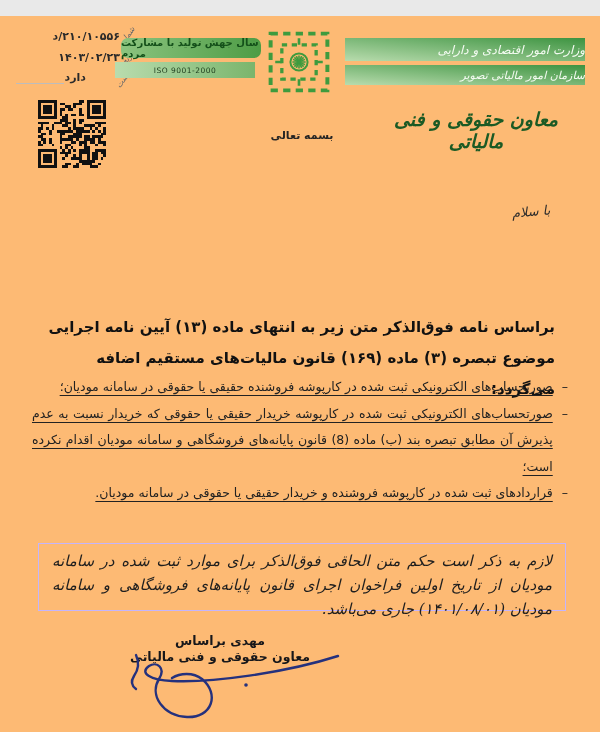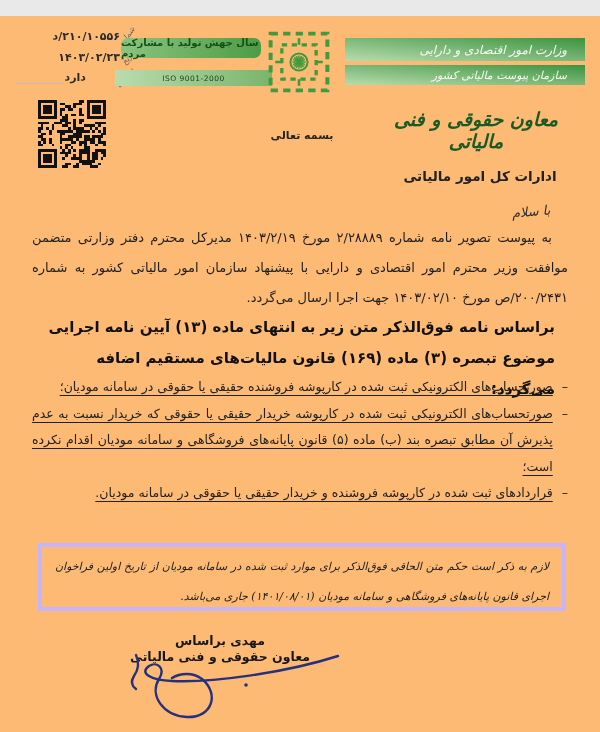--- a/index.html
+++ b/index.html
@@ -22,21 +22,21 @@
 
   
   .band { position:absolute; display:flex; align-items:center; justify-content:center; }
   .band-slogan { background:linear-gradient(to right,#8cc47f,#4d9c45);
                  color:#14501a; font-weight:bold; font-size:10px; }
   .band-iso   { background:linear-gradient(to right,#b9dcae,#7ab56c);
                 color:#1c3a1c; font-size:7.5px; letter-spacing:.5px; }
   .band-right { background:linear-gradient(to bottom left,#3c9340,#b9dcae);
                 color:#f4fbf2; font-size:12px; font-style:italic;
                 font-family:"DejaVu Serif", serif; justify-content:flex-start;
-                padding-right:18px; direction:rtl; }
+                padding-right:0; direction:rtl; }
   .band-right.small { font-size:11px; }
 
   
   .deputy-callig { font-family:"DejaVu Serif", serif; font-style:italic; font-weight:bold;
                    font-size:19px; color:#1b5a24; direction:rtl; text-align:center; }
   .besmele { font-size:11px; font-weight:bold; direction:rtl; color:#242424; }
   .recipient { font-size:13.5px; font-weight:bold; direction:rtl; text-align:center; }
   .salutation { font-family:"DejaVu Serif", serif; font-style:italic; font-size:13px;
                 direction:rtl; transform:rotate(-5deg); color:#2b2b2b; }
 
@@ -44,23 +44,23 @@
   .para { direction:rtl; text-align:justify; font-size:13px; line-height:30px; color:#1f1f1f; }
   .para-indent { text-indent:16px; }
   .heading-bold { direction:rtl; text-align:right; font-size:15px; font-weight:bold;
                   line-height:31px; color:#111; }
   .bullets { direction:rtl; }
   .bullet { display:flex; gap:9px; direction:rtl; font-size:12.5px; line-height:26.5px; }
   .bullet .marker { flex:0 0 auto; color:#222; }
   .bullet .b-text { flex:1; text-align:justify; }
   .b-underline { text-decoration:underline; text-underline-offset:4px;
                  text-decoration-thickness:0.8px; }
-  .note-box { border:4px solid #c4b5fd; direction:rtl; text-align:justify;
+  .note-box { border:1px solid #c4b5fd; direction:rtl; text-align:justify;
               font-style:italic; font-family:"DejaVu Serif", serif;
-              font-size:11px; line-height:30px; padding:5px 13px; color:#1e1e1e; }
+              font-size:15px; line-height:24px; padding:5px 13px; color:#1e1e1e; }
 
   
   .sig-text { direction:rtl; text-align:center; font-weight:bold; font-size:12.5px;
               color:#17171a; white-space:nowrap; }
   .qr-wrap { image-rendering:pixelated; }
 </style>
 </head>
 <body>
 
 <div class="page">
@@ -73,40 +73,40 @@
     <span class="meta-value" style="right:14px;">۱۴۰۳/۰۲/۲۳</span>
     <span class="meta-label" style="right:-2px; top:2px;">تاریخ</span>
   </div>
   <div class="meta-row" style="left:14px; top:55px; width:120px;">
     <span class="meta-value" style="right:48px;">دارد</span>
     <span class="meta-label" style="right:-2px; top:2px;">پیوست</span>
     <span class="attach-line" style="left:2px; top:12px; width:48px;"></span>
   </div>
 
   <div class="band band-slogan abs" style="left:121px; top:22px; width:140px; height:20px;border-radius:7px;">سال جهش تولید با مشارکت مردم</div>
-  <div class="band band-iso abs" style="left:115px; top:54px; width:157px; height:16px;">ISO 9001-2000</div>
+  <div class="band band-iso abs" style="left:115px; top:46px; width:140px; height:16px;">ISO 9001-2000</div>
 
   <div class="abs" style="left:266px; top:13px; width:66px; height:66px;">
     <svg viewBox="0 0 100 100" width="66" height="66">
       <g stroke="#3e9b3e" fill="none">
         <rect x="7" y="7" width="86" height="86" stroke-width="6" stroke-dasharray="11 8"></rect>
         <rect x="24" y="24" width="52" height="52" stroke-width="5" stroke-dasharray="8 7"></rect>
         <path stroke-width="4" d="M50 24 v-10 M24 50 h-10 M76 50 h10 M50 76 v10"></path>
         <circle cx="50" cy="50" r="13" stroke-width="3"></circle>
         <g stroke-width="2.4">
           <path d="M50 40 V60 M40 50 H60 M43 43 L57 57 M57 43 L43 57"></path>
           <path d="M46 41 L54 59 M54 41 L46 59 M41 46 L59 54 M41 54 L59 46"></path>
         </g>
       </g>
       <circle cx="50" cy="50" r="3.2" fill="#3e9b3e"></circle>
     </svg>
   </div>
 
   <div class="band band-right abs" style="left:345px; top:22px; width:240px; height:23px;">وزارت امور اقتصادی و دارایی</div>
-  <div class="band band-right small abs" style="left:345px; top:49px; width:240px; height:20px;">سازمان پیوست مالیاتی کشور</div>
+  <div class="band band-right small abs" style="left:345px; top:49px; width:240px; height:20px;">سازمان امور مالیاتی تصویر</div>
 
   <div class="abs qr-wrap" style="left:36px; top:84px; width:72px; height:68px;">
     <svg viewBox="0 0 25 25" width="72" height="68" shape-rendering="crispEdges" fill="#111">
         <rect x="15" y="0" width="1" height="1"></rect>
         <rect x="16" y="0" width="1" height="1"></rect>
         <rect x="8" y="1" width="1" height="1"></rect>
         <rect x="9" y="1" width="1" height="1"></rect>
         <rect x="13" y="1" width="1" height="1"></rect>
         <rect x="14" y="1" width="1" height="1"></rect>
         <rect x="15" y="1" width="1" height="1"></rect>
@@ -317,35 +317,33 @@
         <rect x="2" y="2" width="3" height="3"></rect>
         <rect x="18.5" y="0.5" width="6" height="6" fill="none" stroke="#111" stroke-width="1"></rect>
         <rect x="20" y="2" width="3" height="3"></rect>
         <rect x="0.5" y="18.5" width="6" height="6" fill="none" stroke="#111" stroke-width="1"></rect>
         <rect x="2" y="20" width="3" height="3"></rect>
       </svg>
   </div>
 
   <div class="abs deputy-callig" style="left:380px; top:92px; width:192px;">معاون حقوقی و فنی مالیاتی</div>
   <div class="abs besmele" style="left:257px; top:113px; width:90px; text-align:center;">بسمه تعالی</div>
-  <div class="abs recipient" style="left:392px; top:152px; width:176px;">ادارات کل امور مالیاتی</div>
   <div class="abs salutation" style="left:498px; top:188px; width:66px; text-align:center;">با سلام</div>
 
-  <div class="abs para para-indent" style="left:32px; top:207px; width:536px;">به پیوست تصویر نامه شماره ۲/۲۸۸۸۹ مورخ ۱۴۰۳/۲/۱۹ مدیرکل محترم دفتر وزارتی متضمن موافقت وزیر محترم امور اقتصادی و دارایی با پیشنهاد سازمان امور مالیاتی کشور به شماره ۲۰۰/۲۴۳۱/ص مورخ ۱۴۰۳/۰۲/۱۰ جهت اجرا ارسال می‌گردد.</div>
 
   <div class="abs heading-bold" style="left:45px; top:296px; width:510px;">براساس نامه فوق‌الذکر متن زیر به انتهای ماده (۱۳) آیین نامه اجرایی موضوع تبصره (۳) ماده (۱۶۹) قانون مالیات‌های مستقیم اضافه می‌گردد:</div>
 
   <div class="abs bullets" style="left:32px; top:358px; width:536px;">
     <div class="bullet">
       <span class="marker">–</span>
       <span class="b-text b-underline">صورتحساب‌های الکترونیکی ثبت شده در کارپوشه فروشنده حقیقی یا حقوقی در سامانه مودیان؛</span>
     </div>
     <div class="bullet">
       <span class="marker">–</span>
-      <span class="b-text b-underline">صورتحساب‌های الکترونیکی ثبت شده در کارپوشه خریدار حقیقی یا حقوقی که خریدار نسبت به عدم پذیرش آن مطابق تبصره بند (ب) ماده (۵) قانون پایانه‌های فروشگاهی و سامانه مودیان اقدام نکرده است؛</span>
+      <span class="b-text b-underline">صورتحساب‌های الکترونیکی ثبت شده در کارپوشه خریدار حقیقی یا حقوقی که خریدار نسبت به عدم پذیرش آن مطابق تبصره بند (ب) ماده (8) قانون پایانه‌های فروشگاهی و سامانه مودیان اقدام نکرده است؛</span>
     </div>
     <div class="bullet">
       <span class="marker">–</span>
       <span class="b-text b-underline">قراردادهای ثبت شده در کارپوشه فروشنده و خریدار حقیقی یا حقوقی در سامانه مودیان.</span>
     </div>
   </div>
 
   <div class="abs note-box" style="left:38px; top:527px; width:528px; height:68px;">لازم به ذکر است حکم متن الحاقی فوق‌الذکر برای موارد ثبت شده در سامانه مودیان از تاریخ اولین فراخوان اجرای قانون پایانه‌های فروشگاهی و سامانه مودیان (۱۴۰۱/۰۸/۰۱) جاری می‌باشد.</div>
 
   <div class="abs sig-text" style="left:140px; top:617px; width:160px;">مهدی براساس</div>

